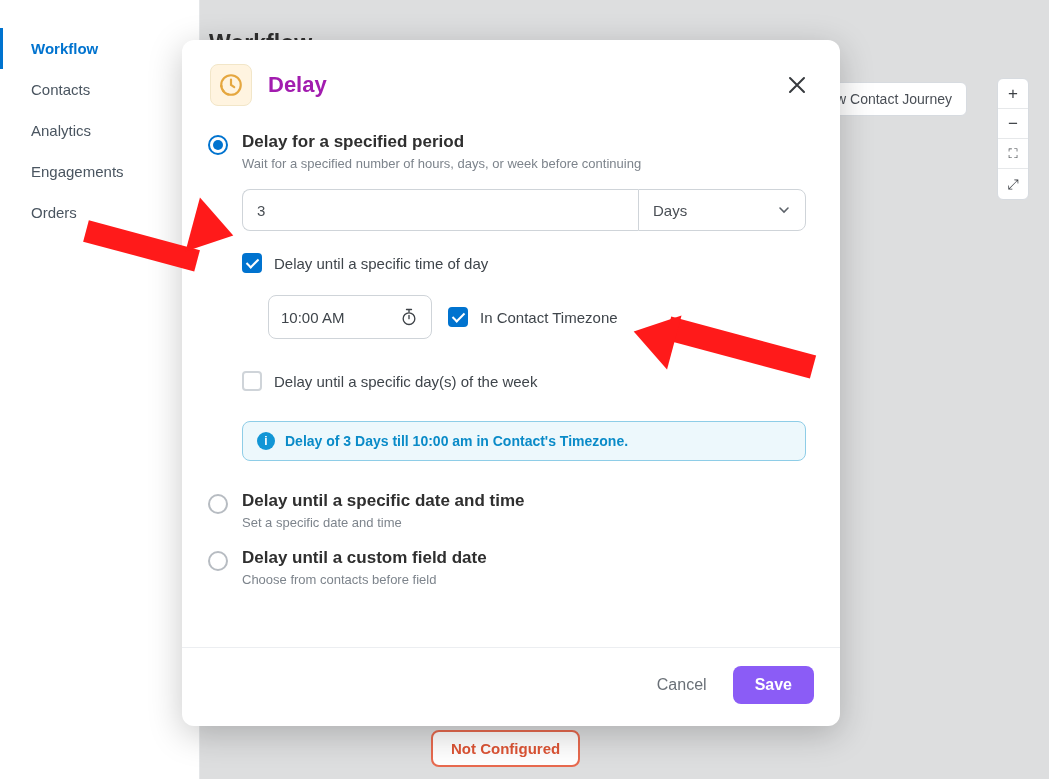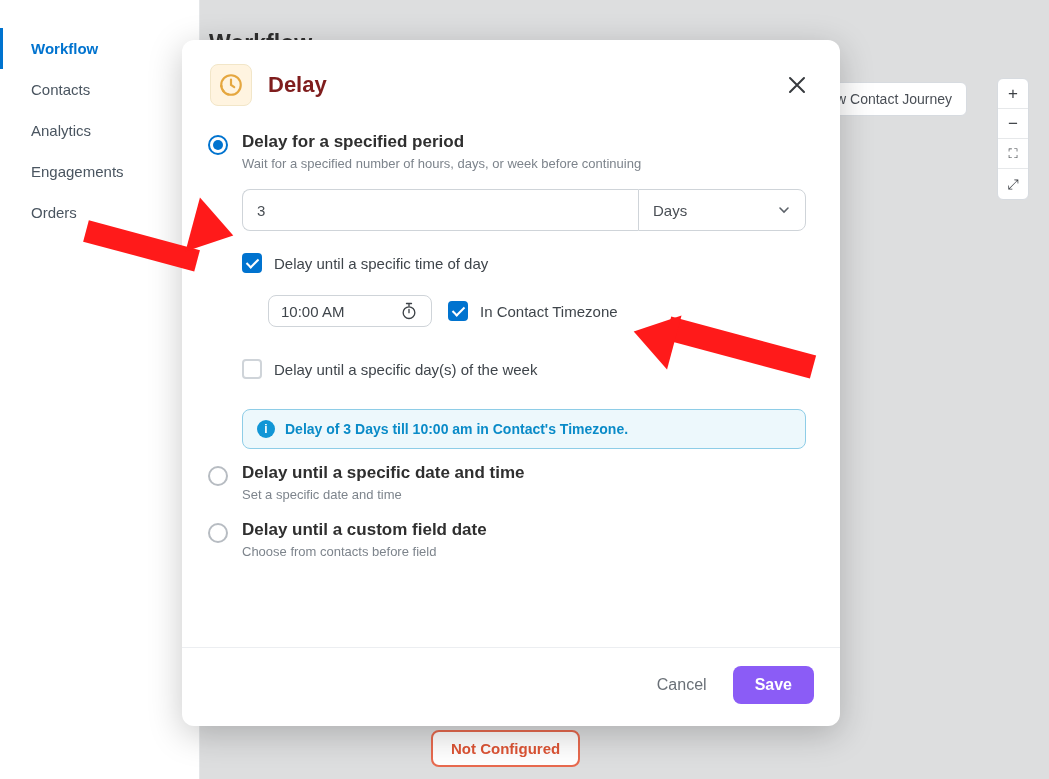--- a/index.html
+++ b/index.html
@@ -50,21 +50,21 @@
     display: flex; flex-direction: column;
   }
   .modal-header {
     display: flex; align-items: center; padding: 24px 28px 10px 28px;
   }
   .delay-icon {
     width: 42px; height: 42px; border-radius: 8px; background: #fff4e0;
     border: 1px solid #f2e6c8;
     display:flex; align-items:center; justify-content:center; margin-right: 16px;
   }
-  .modal-title { font-size: 22px; font-weight: 600; color: #7f1d1d; }
+  .modal-title { font-size: 22px; font-weight: 600; color: #a21caf; }
   .modal-close {
     margin-left: auto; font-size: 22px; color: #414549; cursor: pointer;
     width: 30px; height:30px; display:flex; align-items:center; justify-content:center;
   }
 
   .modal-body { flex: 1; padding: 8px 26px 0 26px; overflow:hidden; }
 
   .radio-row { display: flex; align-items: flex-start; margin-top: 8px; margin-bottom: 8px; }
   .radio {
     width: 20px; height: 20px; border: 2px solid #b7bcc2; border-radius: 50%;
@@ -97,39 +97,39 @@
   }
   .checkbox.checked { background:#0073cf; border-color:#0073cf; }
   .checkbox.checked::after {
     content: ""; position:absolute; left:5px; top:1px; width:5px; height:10px;
     border: solid #fff; border-width: 0 2px 2px 0; transform: rotate(45deg);
   }
   .check-label { font-size: 15px; color:#3f454b; }
 
   .time-row { display:flex; align-items:center; margin-top: 22px; margin-left: 26px; }
   .time-box {
-    width: 164px; height: 32px; border: 1px solid #cfd4d9; border-radius: 8px;
+    width: 164px; height: 44px; border: 1px solid #cfd4d9; border-radius: 8px;
     display:flex; align-items:center; padding: 0 12px; font-size: 15px; color:#3f454b;
     background:#fff;
   }
   .time-box span:first-child{flex:1}
   .contact-tz-row { display:flex; align-items:center; margin-left: 16px; }
 
   .summary-banner {
     margin-top: 30px; border: 1px solid #8ecde7; background: #edf8fc; border-radius: 8px;
     padding: 10px 14px; display:flex; align-items:center; width:564px;
   }
   .summary-banner .info-icon {
     width:18px; height:18px; border-radius:50%; background:#1296d6; color:#fff;
     font-size:12px; font-weight:700; display:flex; align-items:center; justify-content:center;
     margin-right:10px;
   }
   .summary-banner .summary-text { color:#0a8bc8; font-weight:600; font-size:14px; }
 
-  .other-options { margin-top: 14px; }
+  .other-options { margin-top: 30px; }
   .other-options .radio-row { margin-bottom: 18px; }
 
   .modal-footer {
     border-top: 1px solid #eceef1; padding: 18px 26px 22px; display:flex; justify-content:flex-end; gap: 22px;
   }
   .btn-cancel {
     background: transparent; border: none; color: #6a7077; font-size: 16px; font-weight: 500; cursor:pointer;
     padding: 10px 4px;
   }
   .btn-save {

